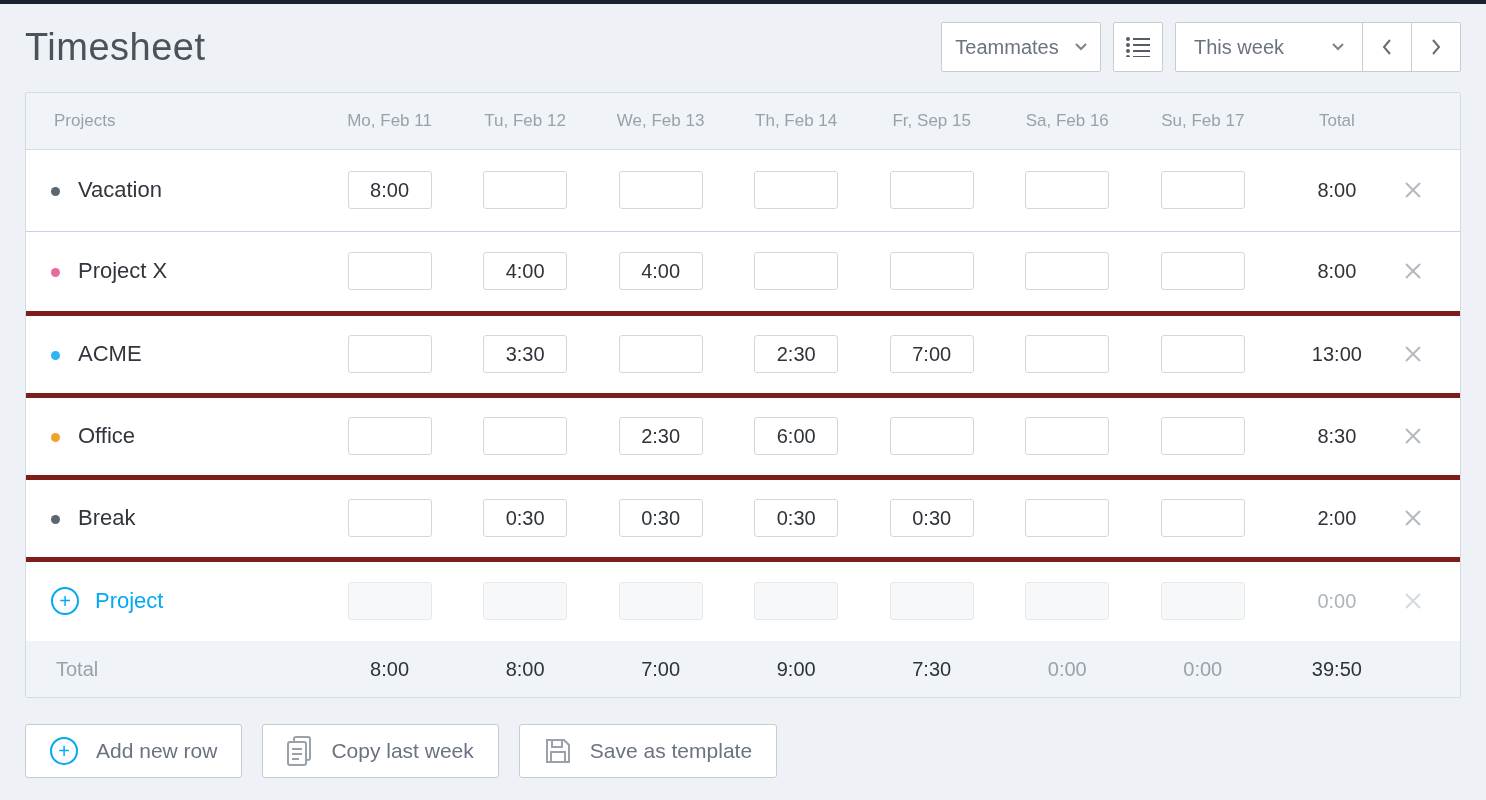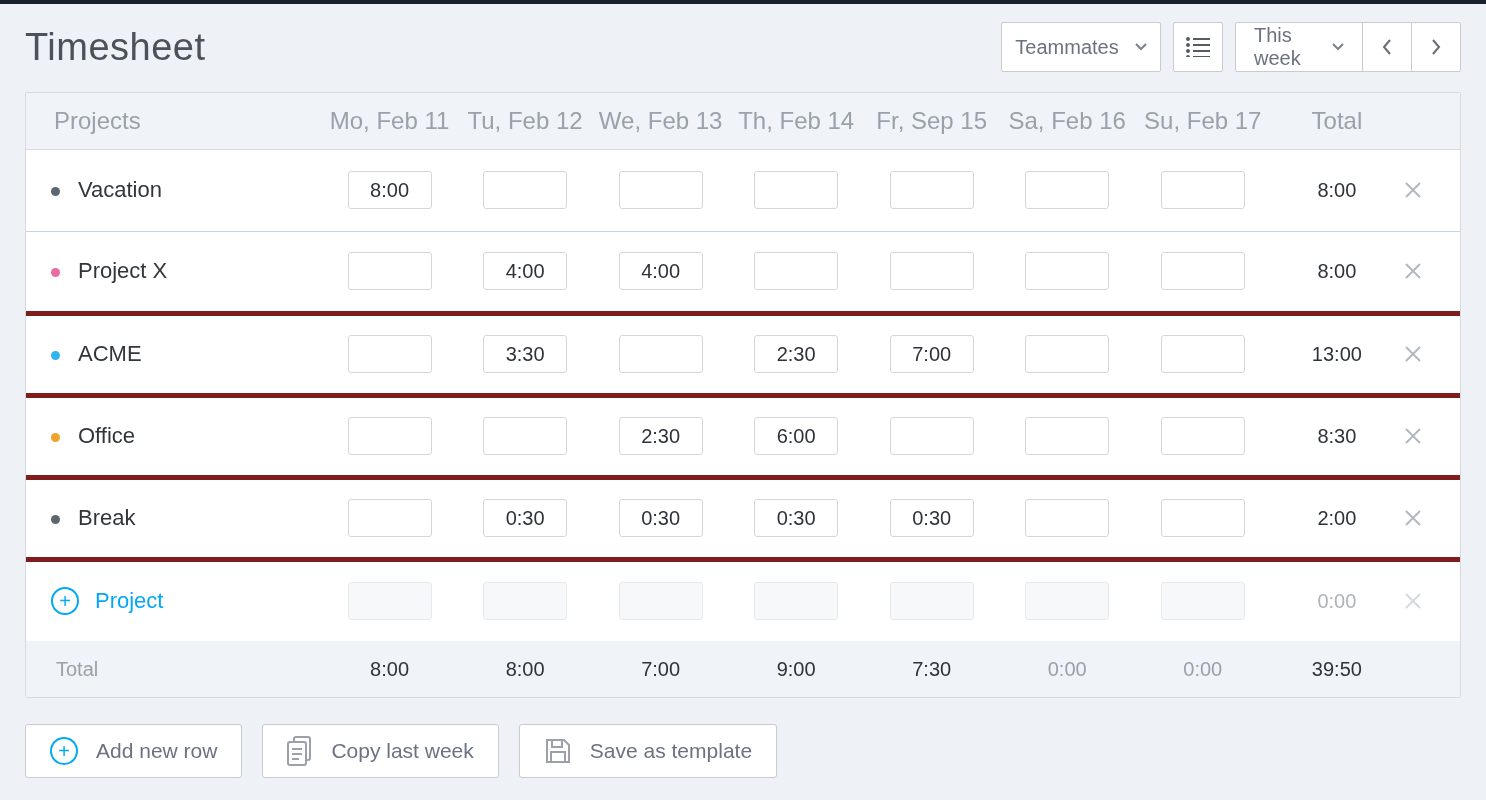--- a/index.html
+++ b/index.html
@@ -33,29 +33,29 @@
   .btn,.sq-btn{
     background:#fff;border:1px solid var(--border-dark);border-radius:2px;
     display:flex;align-items:center;justify-content:center;
     height:50px;cursor:pointer;color:var(--text-muted);font-size:20px;
   }
   .btn{padding:0 18px;gap:16px}
   .sq-btn{width:50px}
   .btn .chev{margin-left:auto}
   .period-group{display:flex}
   .period-group .btn,.period-group .sq-btn{border-radius:0;margin-left:-1px}
-  .period-group .btn{width:128px;justify-content:center}
+  .period-group .btn{width:188px;justify-content:center}
   .period-group .btn:first-child{border-top-left-radius:2px;border-bottom-left-radius:2px;margin-left:0}
   .period-group .sq-btn:last-child{border-top-right-radius:2px;border-bottom-right-radius:2px}
 
   .sheet{border:1px solid var(--border);border-radius:2px;background:#fff;overflow:hidden}
   table{border-collapse:collapse;width:100%}
   thead th{
     background:#f0f3f7;color:var(--text-light);font-weight:400;
-    font-size:24px;text-align:center;height:56px;border-bottom:1px solid var(--border);
+    font-size:17px;text-align:center;height:56px;border-bottom:1px solid var(--border);
   }
   thead th:first-child{text-align:left;padding-left:28px}
   col.proj{width:310px}
   col.day{width:140px}
   col.total{width:140px}
   col.del{width:60px}
   tbody td{
     text-align:center;height:82px;border-bottom:5px solid #7f1d1d;vertical-align:middle;
   }
   tbody tr.sel td{border-bottom:1px solid #c3d4e6;border-top:1px solid #c3d4e6}

